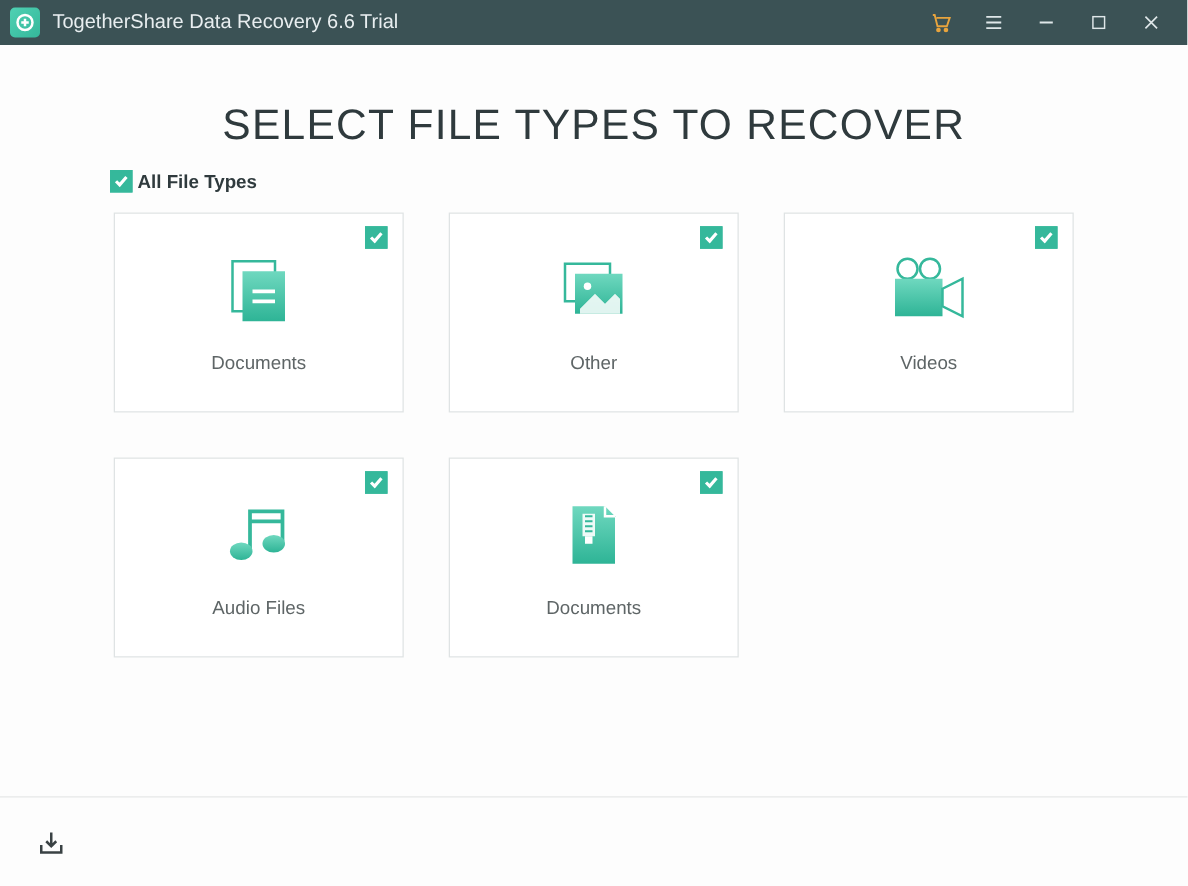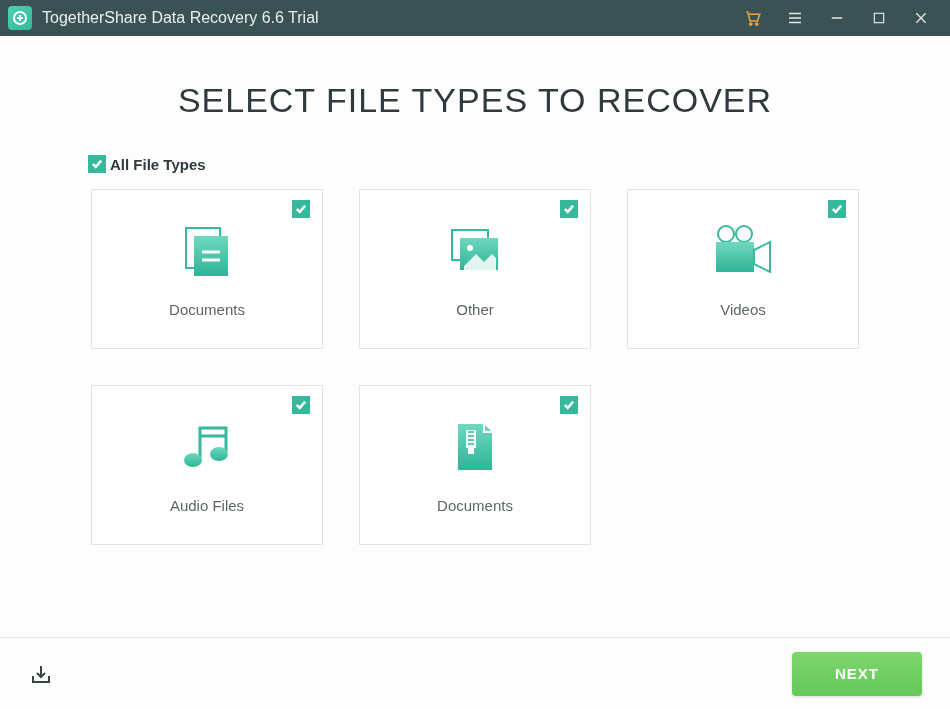--- a/index.html
+++ b/index.html
@@ -34,21 +34,21 @@
 }
 .content {
   padding: 45px 80px 0 80px;
 }
 .page-heading {
   text-align: center;
   font-size: 34px;
   font-weight: 400;
   letter-spacing: 1px;
   color: #2f3a3d;
-  margin-bottom: 35px;
+  margin-bottom: 16px;
   font-family: "Segoe UI Light","Segoe UI",Arial,sans-serif;
 }
 .all-types {
   display: flex;
   align-items: center;
   gap: 4px;
   margin: 0 0 16px 8px;
 }
 .checkbox {
   width: 18px; height: 18px;
@@ -301,16 +301,13 @@
 </div>
 
 <div class="footer">
   <div class="import-btn">
     <svg width="24" height="24" viewBox="0 0 24 24" fill="none" stroke="#3a4244" stroke-width="2">
       <path d="M12 4 V15 M8 11 l4 4 l4 -4"></path>
       <path d="M4 14 V20 H20 V14"></path>
     </svg>
   </div>
   <div class="footer-spacer"></div>
-  <div class="next-btn">
-    <span>NEXT</span>
-  </div>
 </div>
 
 </body></html>

